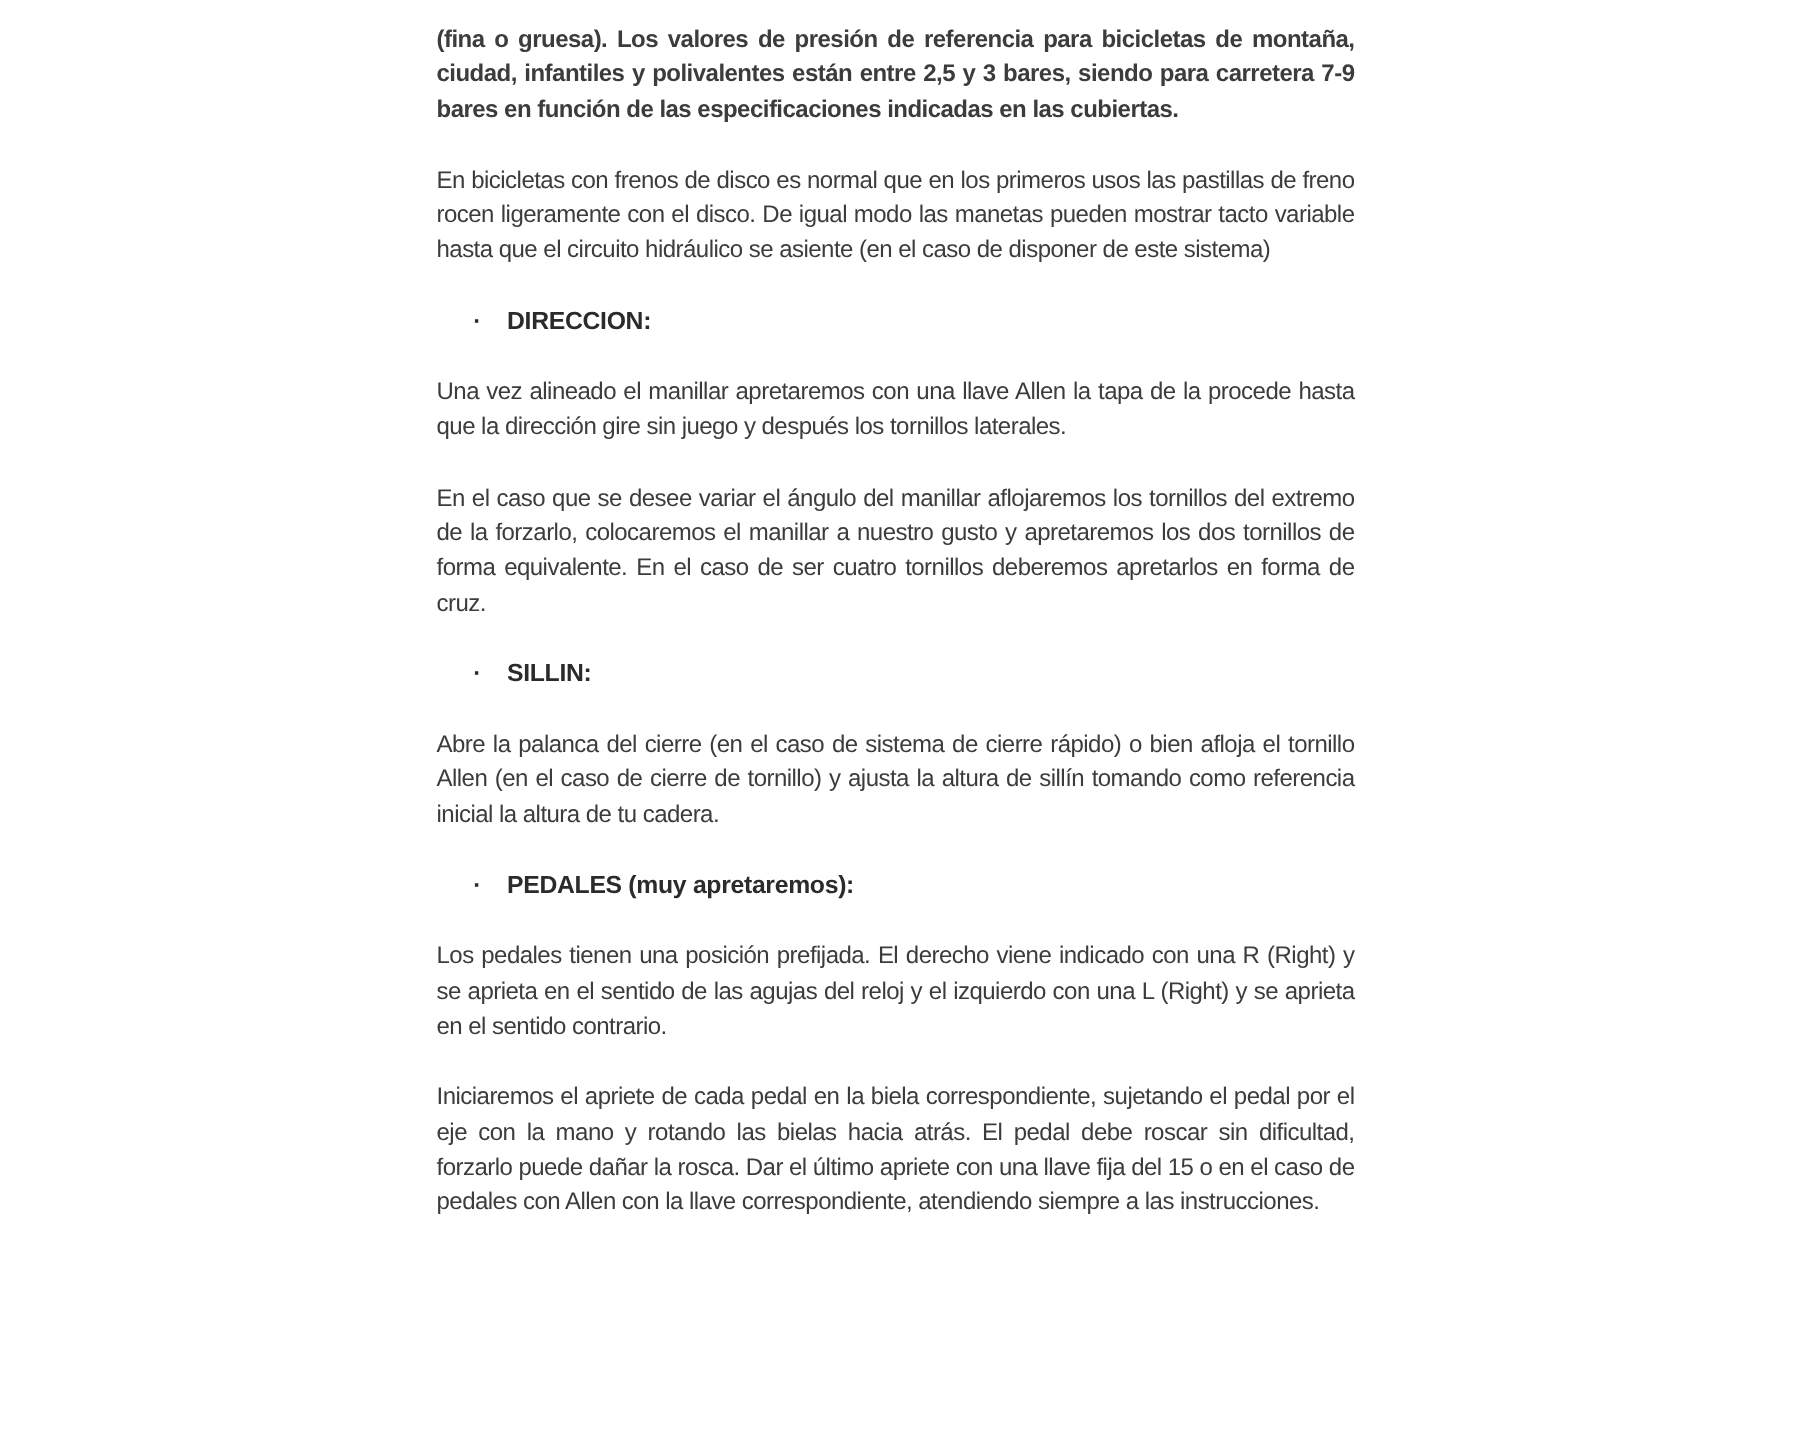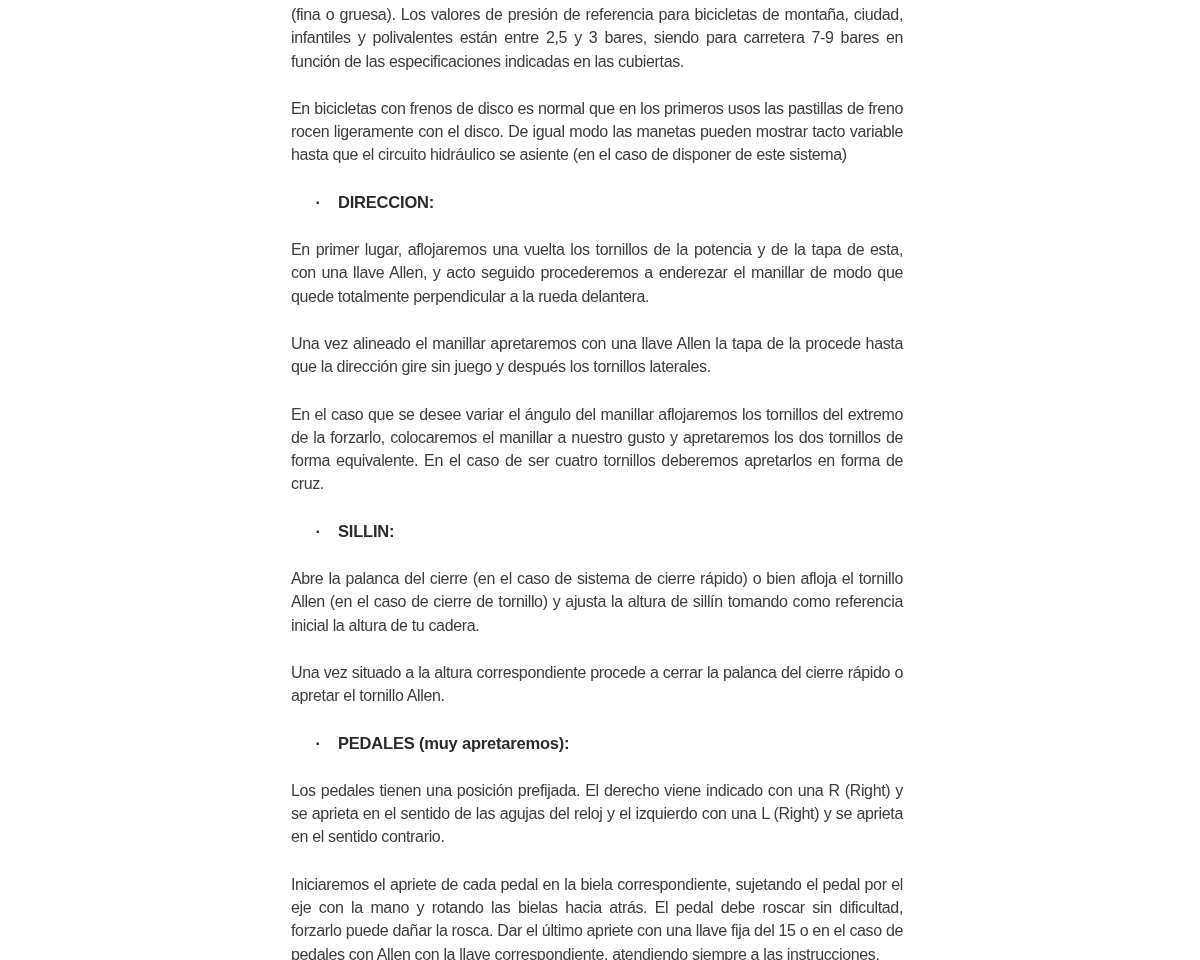--- a/index.html
+++ b/index.html
@@ -25,21 +25,22 @@
   .para {
     margin: 24px 0;
     font-size: 16px;
     letter-spacing: -0.35px;
     line-height: 23.3px;
     color: #3c3c3c;
     text-align: justify;
     font-weight: 400;
   }
   .para:first-child {
-    margin-top: 4px;
+    margin-top: 16px;
+    font-weight: bold;
   }
   .heading {
     position: relative;
     margin: 24px 0;
     padding-left: 47px;
     font-size: 16.5px;
     letter-spacing: -0.2px;
     line-height: 23.3px;
     color: #2b2b2b;
     font-weight: 700;
@@ -64,34 +65,32 @@
 
     <p class="para">(fina o gruesa). Los valores de presión de referencia para bicicletas de montaña, ciudad, infantiles y polivalentes están entre 2,5 y 3 bares, siendo para carretera 7-9 bares en función de las especificaciones indicadas en las cubiertas.</p>
 
     <p class="para">En bicicletas con frenos de disco es normal que en los primeros usos las pastillas de freno rocen ligeramente con el disco. De igual modo las manetas pueden mostrar tacto variable hasta que el circuito hidráulico se asiente (en el caso de disponer de este sistema)</p>
 
     <div class="heading">
       <span class="bullet">·</span>
       <span>DIRECCION:</span>
     </div>
 
-    <p class="para">En primer lugar, aflojaremos una vuelta los tornillos de la potencia y de la tapa de esta, con una llave Allen, y acto seguido procederemos a enderezar el manillar de modo que quede totalmente perpendicular a la rueda delantera.</p>
 
     <p class="para">Una vez alineado el manillar apretaremos con una llave Allen la tapa de la procede hasta que la dirección gire sin juego y después los tornillos laterales.</p>
 
     <p class="para">En el caso que se desee variar el ángulo del manillar aflojaremos los tornillos del extremo de la forzarlo, colocaremos el manillar a nuestro gusto y apretaremos los dos tornillos de forma equivalente. En el caso de ser cuatro tornillos deberemos apretarlos en forma de cruz.</p>
 
     <div class="heading">
       <span class="bullet">·</span>
       <span>SILLIN:</span>
     </div>
 
     <p class="para">Abre la palanca del cierre (en el caso de sistema de cierre rápido) o bien afloja el tornillo Allen (en el caso de cierre de tornillo) y ajusta la altura de sillín tomando como referencia inicial la altura de tu cadera.</p>
 
-    <p class="para">Una vez situado a la altura correspondiente procede a cerrar la palanca del cierre rápido o apretar el tornillo Allen.</p>
 
     <div class="heading">
       <span class="bullet">·</span>
       <span>PEDALES (muy apretaremos):</span>
     </div>
 
     <p class="para">Los pedales tienen una posición prefijada. El derecho viene indicado con una R (Right) y se aprieta en el sentido de las agujas del reloj y el izquierdo con una L (Right) y se aprieta en el sentido contrario.</p>
 
     <p class="para">Iniciaremos el apriete de cada pedal en la biela correspondiente, sujetando el pedal por el eje con la mano y rotando las bielas hacia atrás. El pedal debe roscar sin dificultad, forzarlo puede dañar la rosca. Dar el último apriete con una llave fija del 15 o en el caso de pedales con Allen con la llave correspondiente, atendiendo siempre a las instrucciones.</p>
 

